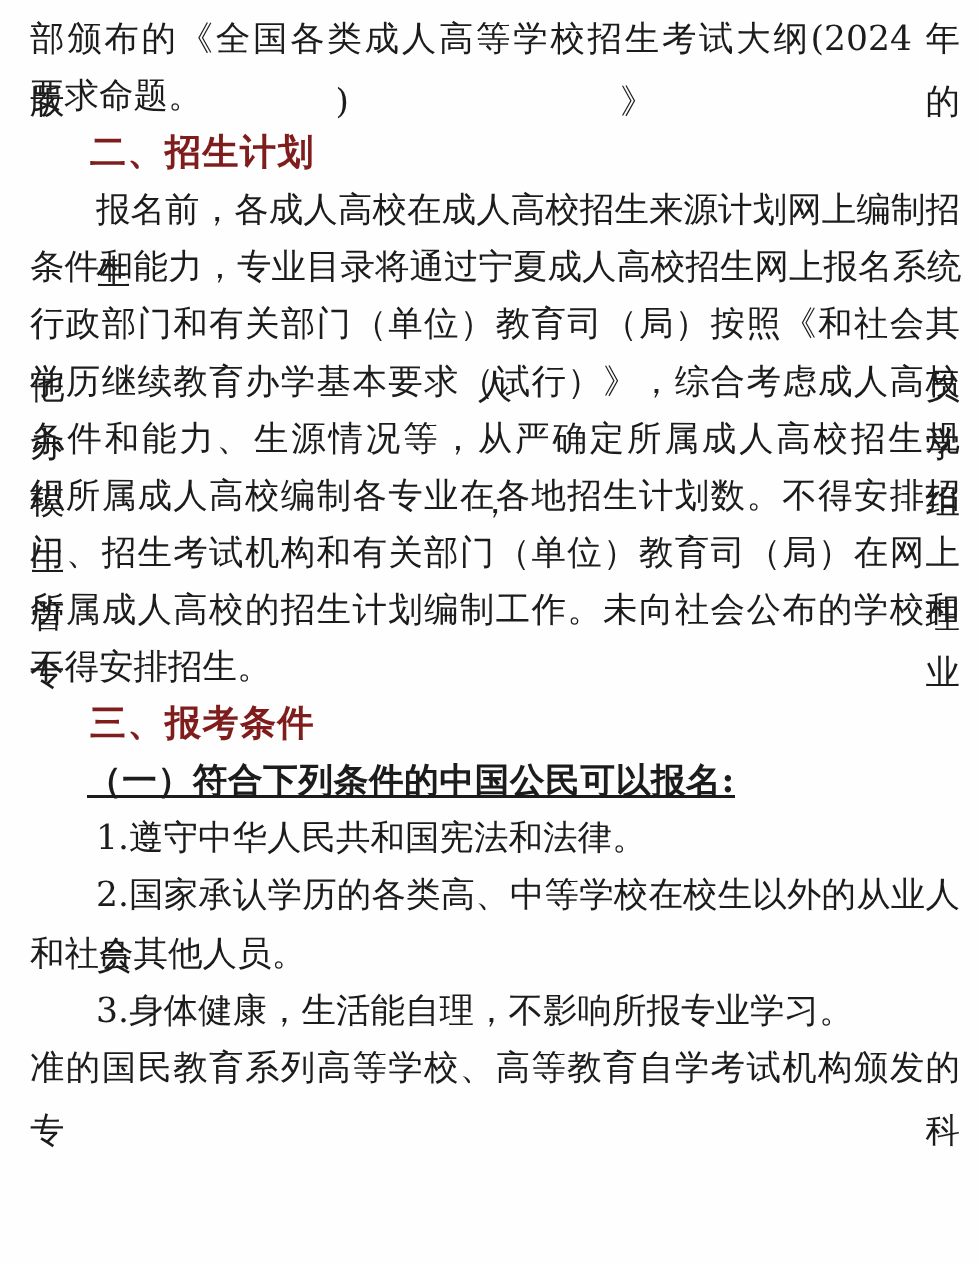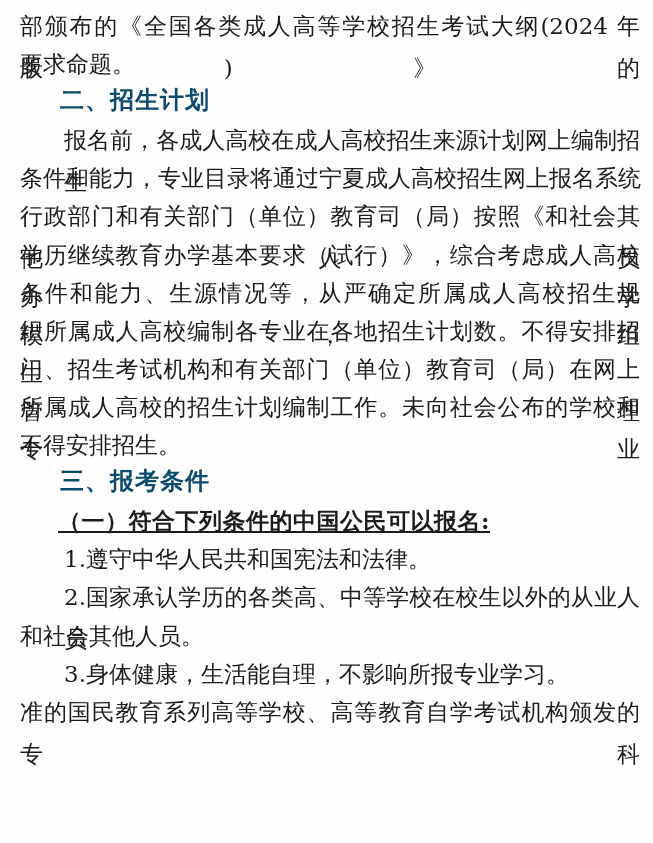--- a/index.html
+++ b/index.html
@@ -28,26 +28,26 @@
   .line.justify {
     white-space: normal;
     text-align: justify;
     text-align-last: justify;
     text-justify: inter-character;
   }
   .line.indent {
     padding-left: 44px;
   }
   .line.heading {
-    font-family: Liberation Mono, monospace;
+    font-family: Liberation Sans, sans-serif;
     font-weight: 700;
     font-size: 24px;
     letter-spacing: 1px;
     padding-left: 40px;
-    color: #0c4a6e;
+    color: #7f1d1d;
   }
   .line.emphasis {
     font-weight: 700;
     font-size: 23px;
     letter-spacing: 0.5px;
     padding-left: 38px;
     text-decoration: underline;
   }
 </style>
 </head>

